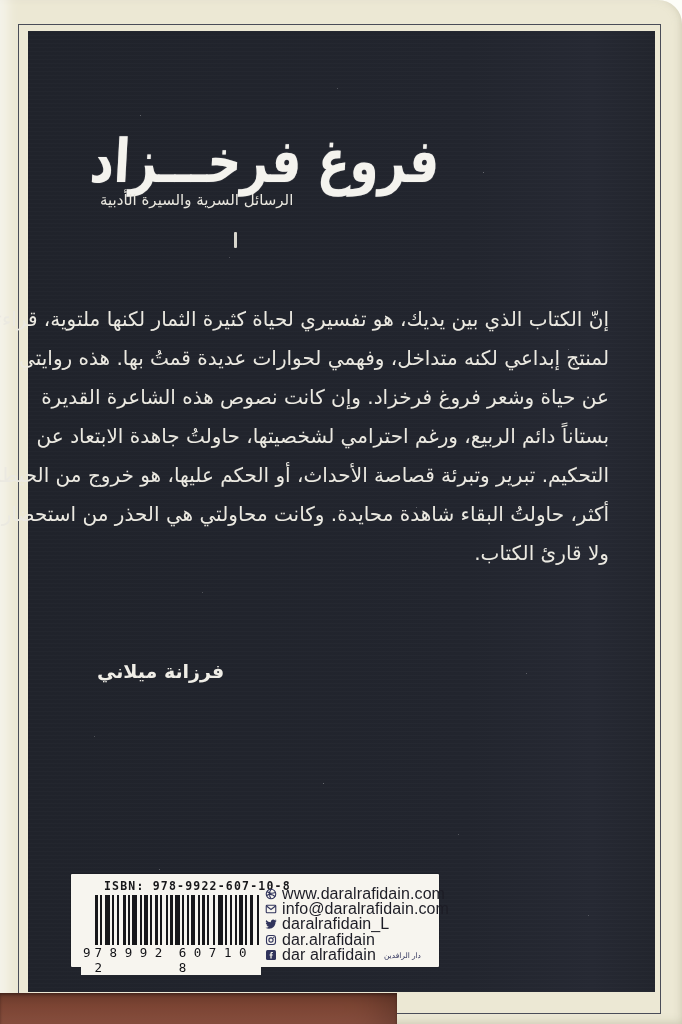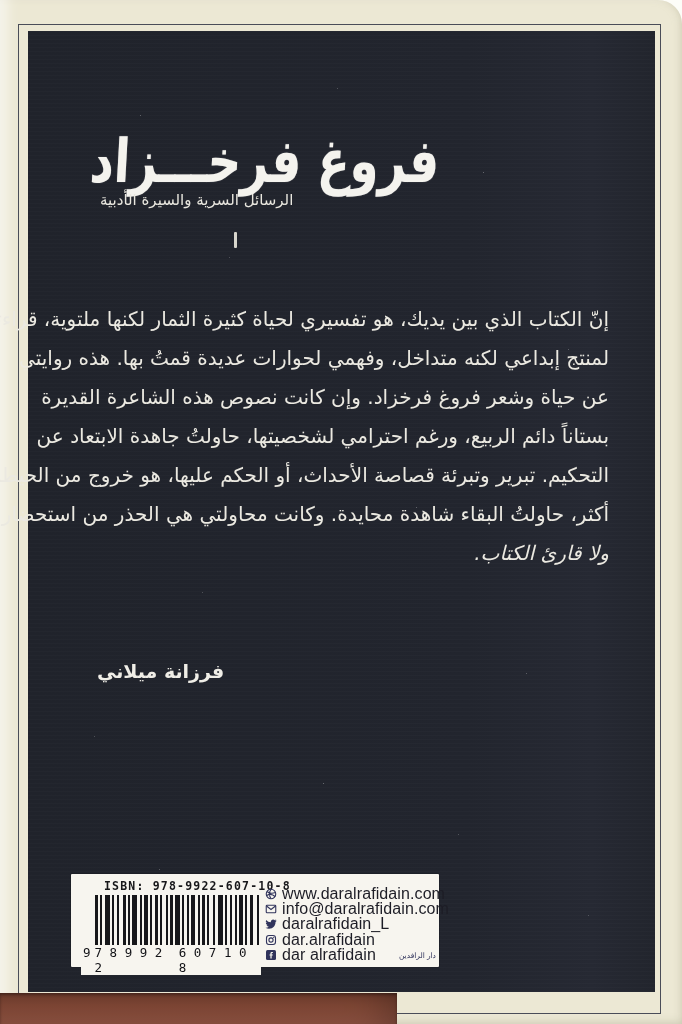--- a/index.html
+++ b/index.html
@@ -54,21 +54,21 @@
   .section-mark{
     position:absolute;left:234px;top:232px;width:3px;height:16px;
     background:#d8d6cd;border-radius:1px;
   }
   
   .blurb{position:absolute;left:85px;top:300px;width:524px;direction:rtl;}
   .blurb .line{
     height:39px;line-height:39px;font-size:20px;color:#ebe9e1;
     text-align:justify;text-align-last:justify;white-space:nowrap;overflow:visible;
   }
-  .blurb .line.last{text-align-last:right;font-style:italic;}
+  .blurb .line.last{text-align-last:right;}
   .signature{
     position:absolute;left:97px;top:660px;
     direction:rtl;font-size:19px;font-weight:bold;color:#f0eee7;white-space:nowrap;
   }
   
   .isbn-label{
     position:absolute;left:71px;top:874px;width:368px;height:93px;
     background:var(--label,#f7f5ef);border-radius:1px;
     box-shadow:0 0 0 1px rgba(0,0,0,.12);
     font-family:"Liberation Sans",sans-serif;
@@ -91,21 +91,21 @@
   .digits span{background:var(--label,#f7f5ef);padding:0 2px;line-height:15px;}
   
   .contacts{position:absolute;left:194px;top:12px;width:136px;}
   .contact-row{display:flex;align-items:center;height:15.4px;gap:5px;}
   .contact-row .cicon{width:12px;height:12px;flex:0 0 12px;color:var(--navy,#31345c);display:flex;align-items:center;}
   .contact-row .cicon svg{width:12px;height:12px;display:block;}
   .contact-row .ctext{
     font-size:16px;color:#1d1d26;letter-spacing:.1px;white-space:nowrap;
     font-family:"Liberation Sans",sans-serif;
   }
-  .contact-row .ctext-ar{font-size:7.5px;color:#31345c;margin-left:18px;white-space:nowrap;}
+  .contact-row .ctext-ar{font-size:7.5px;color:#31345c;margin-left:3px;white-space:nowrap;}
   
   .brown-strip{
     position:absolute;left:0;top:993px;width:397px;height:31px;
     background:linear-gradient(180deg,#6e3b2c 0,#7d4634 40%,#8a5040 100%);
     box-shadow:inset 0 2px 3px rgba(0,0,0,.35), inset -30px 0 40px -20px rgba(0,0,0,.25);
   }
 </style>
 </head>
 <body>
 

